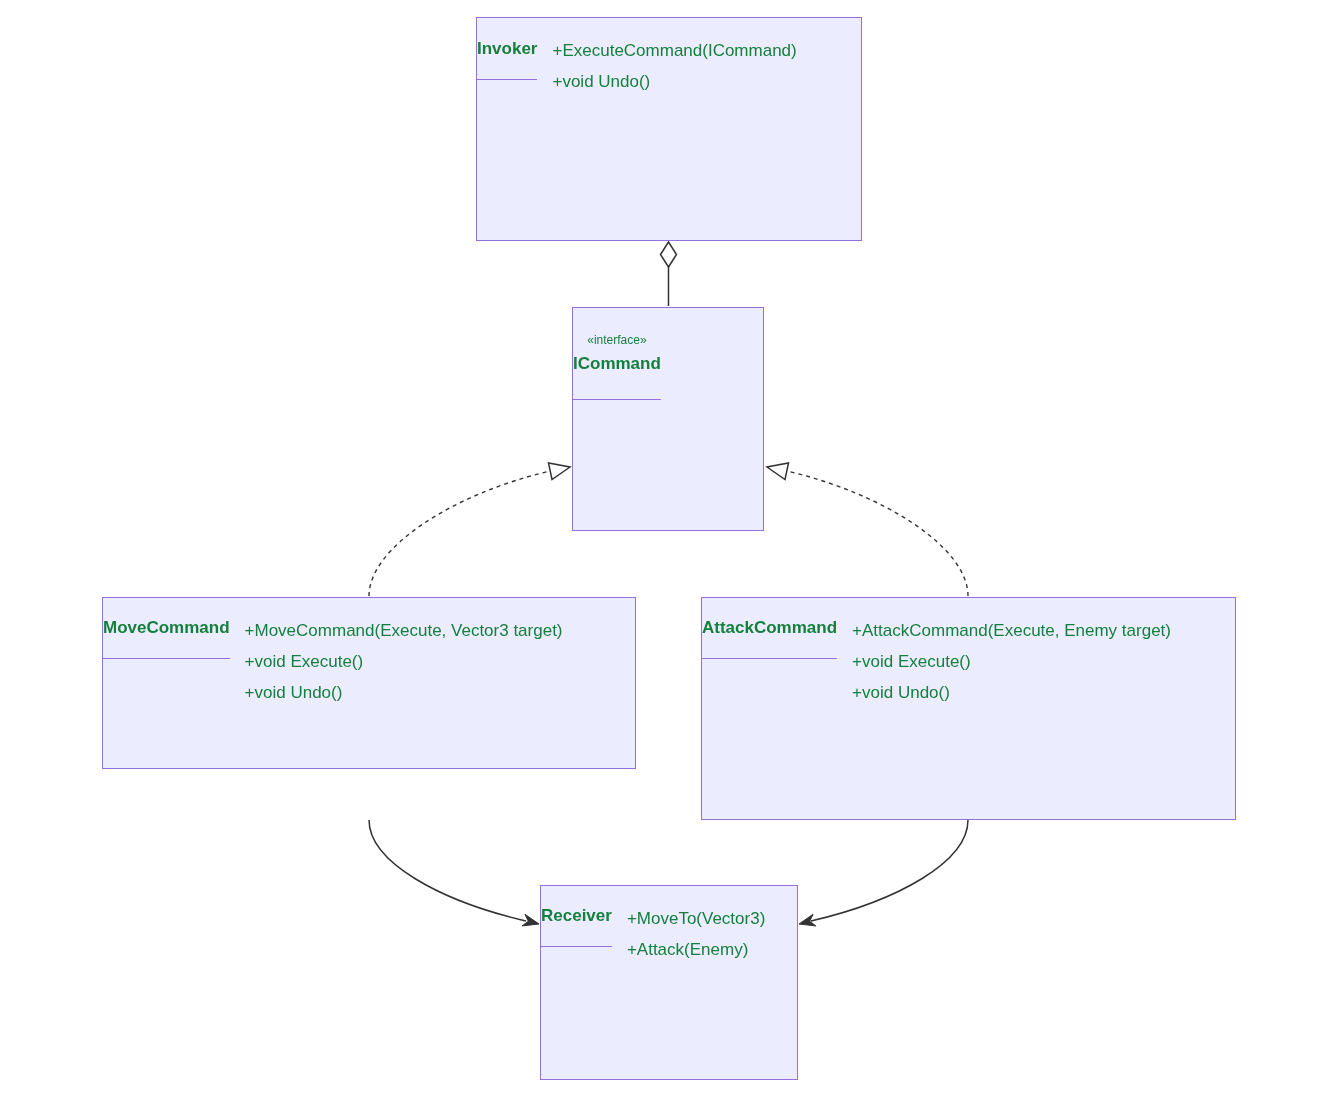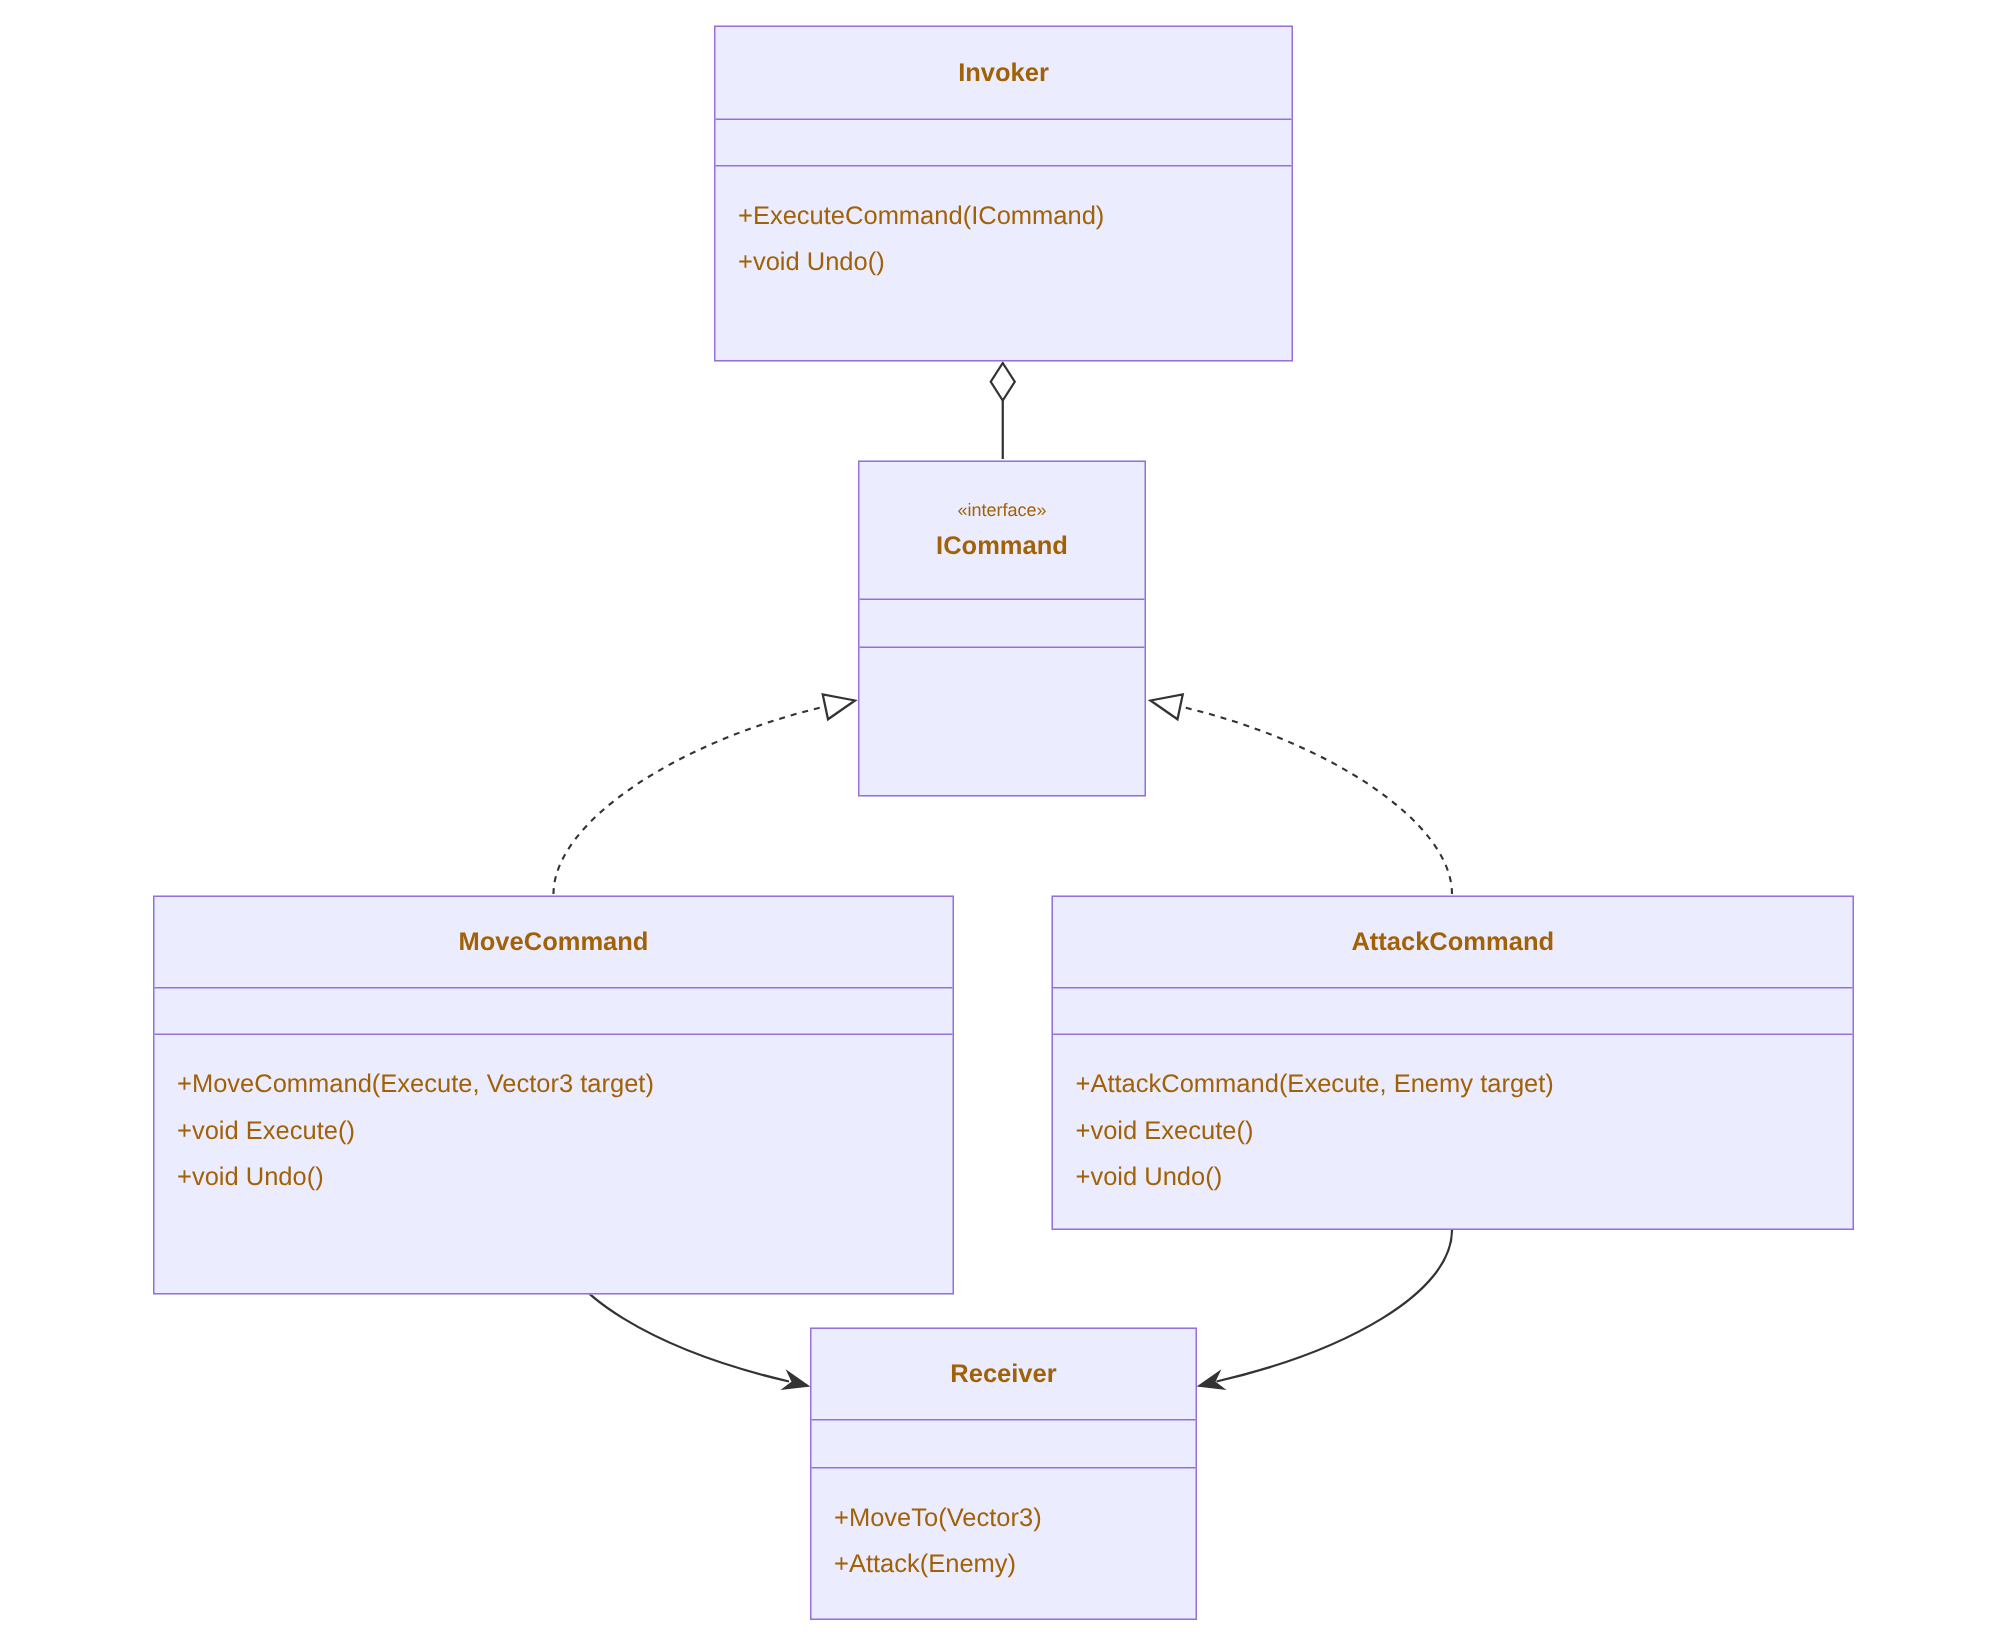--- a/index.html
+++ b/index.html
@@ -19,24 +19,24 @@
     position: absolute;
     left: 0; top: 0;
     width: 1338px; height: 1101px;
     z-index: 0;
   }
   .uml-class {
     position: absolute;
     box-sizing: border-box;
     background: #ECECFF;
     border: 1px solid #9370DB;
-    color: #a16207;
+    color: #15803d;
     z-index: 1;
     display: flex;
-    flex-direction: column;
+    flex-direction: row;
   }
   .uml-title {
     box-sizing: border-box;
     border-bottom: 1px solid #9370DB;
     display: flex;
     flex-direction: column;
     align-items: center;
     justify-content: center;
     font-size: 17px;
     flex: 0 0 auto;
@@ -103,21 +103,21 @@
   </div>
 
   <div class="uml-class" style="left:572px; top:307px; width:192px; height:224px;">
     <div class="uml-title" style="height:92px;">
       <span class="stereotype">«interface»</span>
       <span class="class-name">ICommand</span>
     </div>
     <div class="uml-attrs" style="height:32px;"></div>
   </div>
 
-  <div class="uml-class" style="left:102px; top:597px; width:534px; height:266px;">
+  <div class="uml-class" style="left:102px; top:597px; width:534px; height:172px;">
     <div class="uml-title" style="height:61px;">
       <span class="class-name">MoveCommand</span>
     </div>
     <div class="uml-attrs" style="height:31px;"></div>
     <div class="uml-methods">
       <div>+MoveCommand(Execute, Vector3 target)</div>
       <div>+void Execute()</div>
       <div>+void Undo()</div>
     </div>
   </div>

